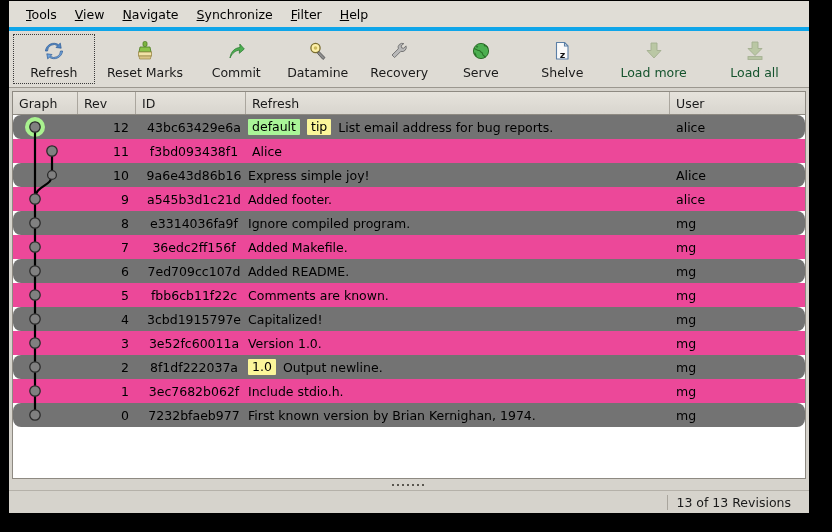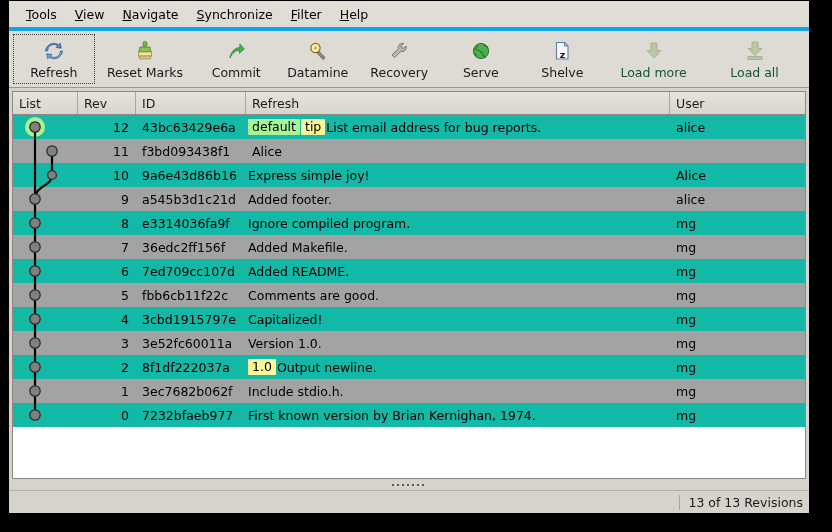--- a/index.html
+++ b/index.html
@@ -116,32 +116,32 @@
     position: relative;
     overflow: hidden;
   }
   .row {
     display: flex;
     height: 24px;
     align-items: center;
     box-sizing: border-box;
     cursor: default;
   }
-  .row.alt { background: #a3a3a3; }
-  .row.plain { background: #14b8a6; }
+  .row.alt { background: #ec4899; }
+  .row.plain { background: #737373; border-radius: 8px; }
 
   .cell { font-size: 12.5px; color: #000; box-sizing: border-box; }
   .c-graph-cell { width: 65px; height: 24px; position: relative; }
   .c-rev-cell {
     width: 58px; text-align: right; padding-right: 7px;
   }
-  .c-id-cell { width: 110px; padding-left: 6px; }
+  .c-id-cell { width: 110px; padding-left: 6px; text-align: center; }
   .c-sum-cell {
     width: 424px; padding-left: 2px;
-    display: flex; align-items: center; gap: 1px;
+    display: flex; align-items: center; gap: 7px;
     overflow: hidden; white-space: nowrap;
   }
   .c-user-cell { flex: 1 1 auto; padding-left: 6px; }
 
   .c-sum-cell.current .sumtext {
     font-weight: bold;
     text-decoration: underline;
   }
   .tag {
     font-size: 12.5px;
@@ -180,21 +180,21 @@
 
   
   .statusbar {
     height: 22px;
     flex: 0 0 auto;
     background: #d6d3cc;
     border-top: 1px solid #b5b1a9;
     display: flex;
     align-items: center;
     justify-content: flex-end;
-    padding-right: 6px;
+    padding-right: 18px;
   }
   .status-sep {
     width: 1px; height: 15px; background: #a9a59d; margin-right: 8px;
   }
   .status-text { font-size: 12.5px; color: #1a1a1a; white-space: nowrap; }
 </style>
 </head>
 <body>
 
 <div id="app">
@@ -289,21 +289,21 @@
     <path d="M8 2h6v6.5h4L11 15.5 4 8.5h4z" fill="#8faf6b" stroke="#5c7a3d" stroke-width=".9" stroke-linejoin="round"></path>
     <rect x="4" y="16.6" width="14" height="2.8" fill="#8faf6b" stroke="#5c7a3d" stroke-width=".9"></rect>
   </svg>
         </div>
         <div class="lbl">Load all</div>
       </div>
     </div>
 
   <div class="table-wrap">
     <div class="thead">
-      <div class="th c-graph">List</div>
+      <div class="th c-graph">Graph</div>
       <div class="th c-rev">Rev</div>
       <div class="th c-id">ID</div>
       <div class="th c-sum">Refresh</div>
       <div class="th c-user">User</div>
     </div>
     <div class="tbody" id="tbody">
       <svg class="graph-svg" id="graph-svg">
           <circle cx="22" cy="12" r="10" fill="#a9f28f"></circle>
           <path d="M22 12 L22 84" stroke="#000000" stroke-width="2.2" fill="none"></path>
           <path d="M39 36 L39 60" stroke="#000000" stroke-width="2.2" fill="none"></path>
@@ -383,21 +383,21 @@
           <div class="cell c-sum-cell">
             <span class="sumtext">Added README.</span>
           </div>
           <div class="cell c-user-cell">mg</div>
         </div>
         <div class="row alt">
           <div class="cell c-graph-cell"></div>
           <div class="cell c-rev-cell">5</div>
           <div class="cell c-id-cell">fbb6cb11f22c</div>
           <div class="cell c-sum-cell">
-            <span class="sumtext">Comments are good.</span>
+            <span class="sumtext">Comments are known.</span>
           </div>
           <div class="cell c-user-cell">mg</div>
         </div>
         <div class="row plain">
           <div class="cell c-graph-cell"></div>
           <div class="cell c-rev-cell">4</div>
           <div class="cell c-id-cell">3cbd1915797e</div>
           <div class="cell c-sum-cell">
             <span class="sumtext">Capitalized!</span>
           </div>

